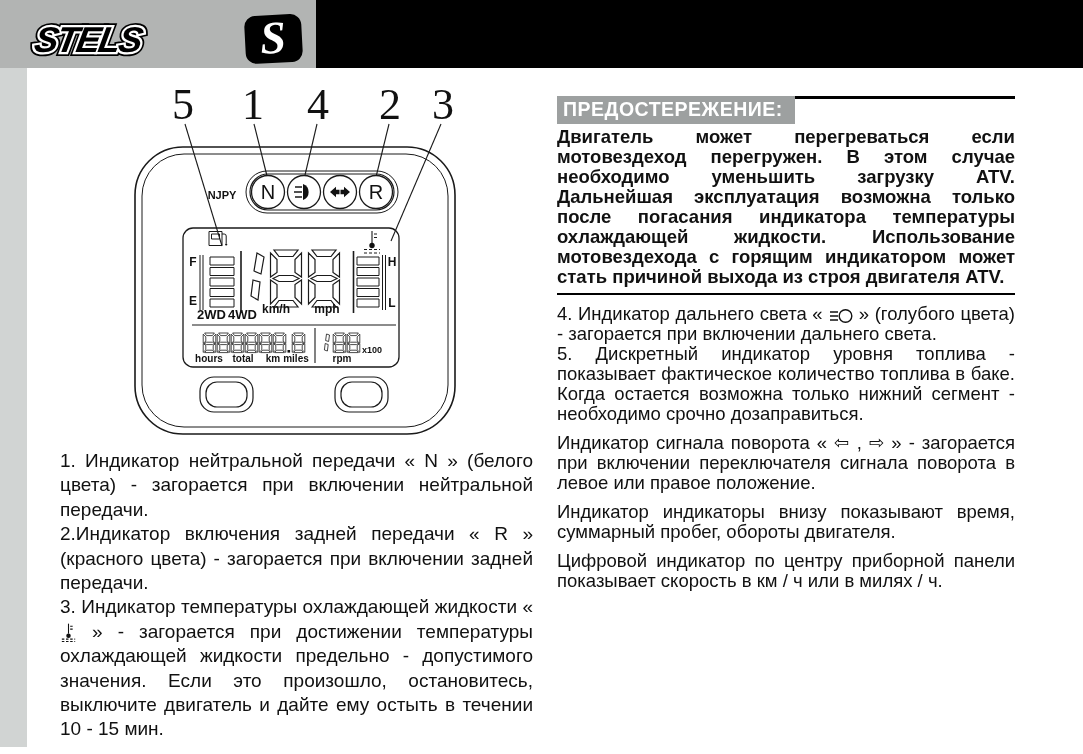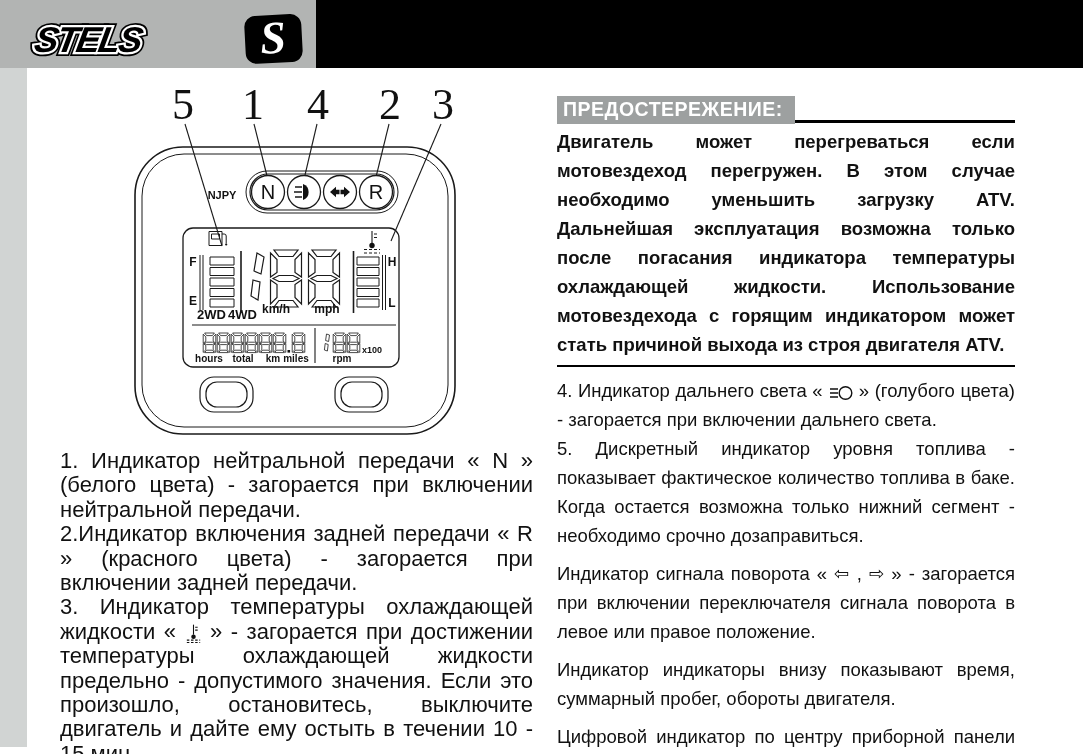--- a/index.html
+++ b/index.html
@@ -11,25 +11,25 @@
   .top-bar{flex:1;background:#000;}
   
   .left-strip{position:absolute;left:0;top:68px;width:27px;height:679px;background:#d1d4d3;}
   
   .diagram{position:absolute;left:60px;top:82px;}
   .diagram *{vector-effect:non-scaling-stroke;}
   
   .col-left{position:absolute;left:60px;top:449px;width:473px;}
   .col-right{position:absolute;left:557px;top:96px;width:458px;}
   .col-left p,.col-right p{margin:0;text-align:justify;-moz-text-align-last:left;text-align-last:left;}
-  .col-left p{font-size:22px;line-height:24.4px;}
-  .col-right p{font-size:18.5px;line-height:29px;}
+  .col-left p{font-size:19px;line-height:24.4px;}
+  .col-right p{font-size:18.5px;line-height:20px;}
   .b{font-weight:normal;}
   .bold{font-weight:bold;}
-  .warn-row{display:flex;align-items:flex-end;margin-bottom:3px;}
+  .warn-row{display:flex;margin-bottom:3px;}
   .warn-box{background:#9da0a0;color:#fff;font-weight:bold;font-size:19.5px;
             letter-spacing:.5px;padding:2px 12px 3px 6px;white-space:nowrap;}
   .warn-line{flex:1;border-bottom:3px solid #000;height:0;margin-bottom:1px;}
   .rule{border:none;border-top:2.5px solid #000;margin:6px 0 9px 0;}
   .pgap{margin-top:9px !important;}
   .inline-icon{display:inline-block;vertical-align:-4px;line-height:0;}
   svg text{user-select:none;}
 </style>
 </head>
 <body>

